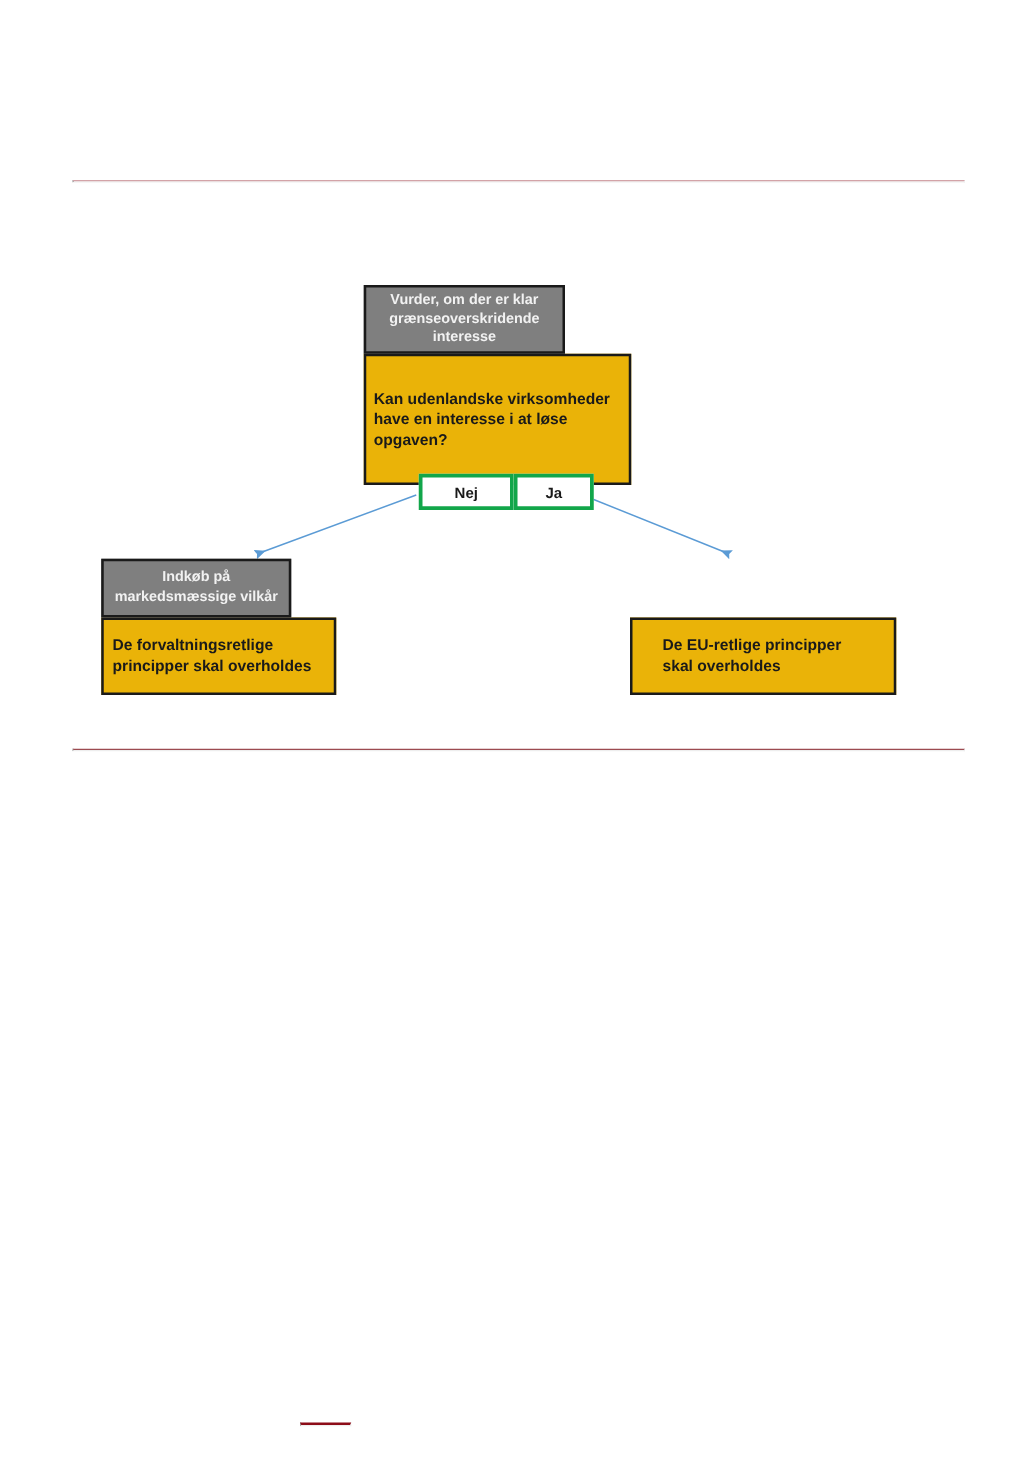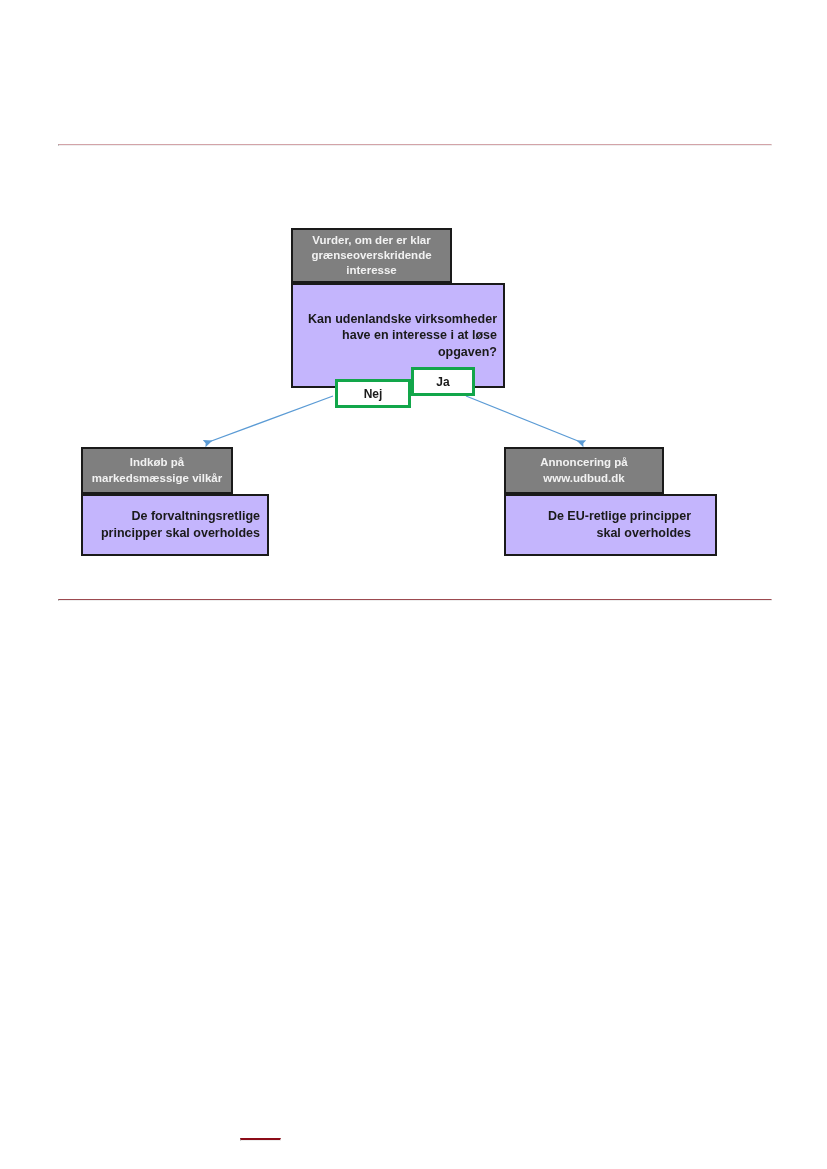--- a/index.html
+++ b/index.html
@@ -73,27 +73,27 @@
     display: flex;
     align-items: center;
     justify-content: center;
     text-align: center;
     line-height: 1.33;
     z-index: 2;
   }
   .node-body {
     position: absolute;
     box-sizing: border-box;
-    background: #c4b5fd;
+    background: #eab308;
     border: 2px solid #1a1a1a;
     color: #1a1a1a;
     display: flex;
     align-items: center;
     justify-content: center;
-    text-align: right;
+    text-align: left;
     line-height: 1.33;
     z-index: 1;
   }
 
   
   #root-head {
     left: 291px;
     top: 228px;
     width: 161px;
     height: 55px;
@@ -156,21 +156,21 @@
     z-index: 3;
   }
   #chip-nej {
     left: 335px;
     top: 379px;
     width: 76px;
     height: 29px;
   }
   #chip-ja {
     left: 411px;
-    top: 367px;
+    top: 379px;
     width: 64px;
     height: 29px;
   }
 </style>
 </head>
 <body>
 
 <div class="page">
 
   <hr class="rule rule-top">
@@ -192,21 +192,20 @@
 
     <div class="node-head" id="root-head">Vurder, om der er klar grænseoverskridende interesse</div>
     <div class="node-body" id="root-body">Kan udenlandske virksomheder have en interesse i at løse opgaven?</div>
 
     <div class="chip" id="chip-nej">Nej</div>
     <div class="chip" id="chip-ja">Ja</div>
 
     <div class="node-head" id="left-head">Indkøb på markedsmæssige vilkår</div>
     <div class="node-body" id="left-body">De forvaltningsretlige principper skal overholdes</div>
 
-    <div class="node-head" id="right-head">Annoncering på www.udbud.dk</div>
     <div class="node-body" id="right-body">De EU-retlige principper skal overholdes</div>
 
   </div>
 
   <hr class="rule rule-bottom">
   <hr class="rule rule-footer">
 
 </div>
 
 </body></html>

